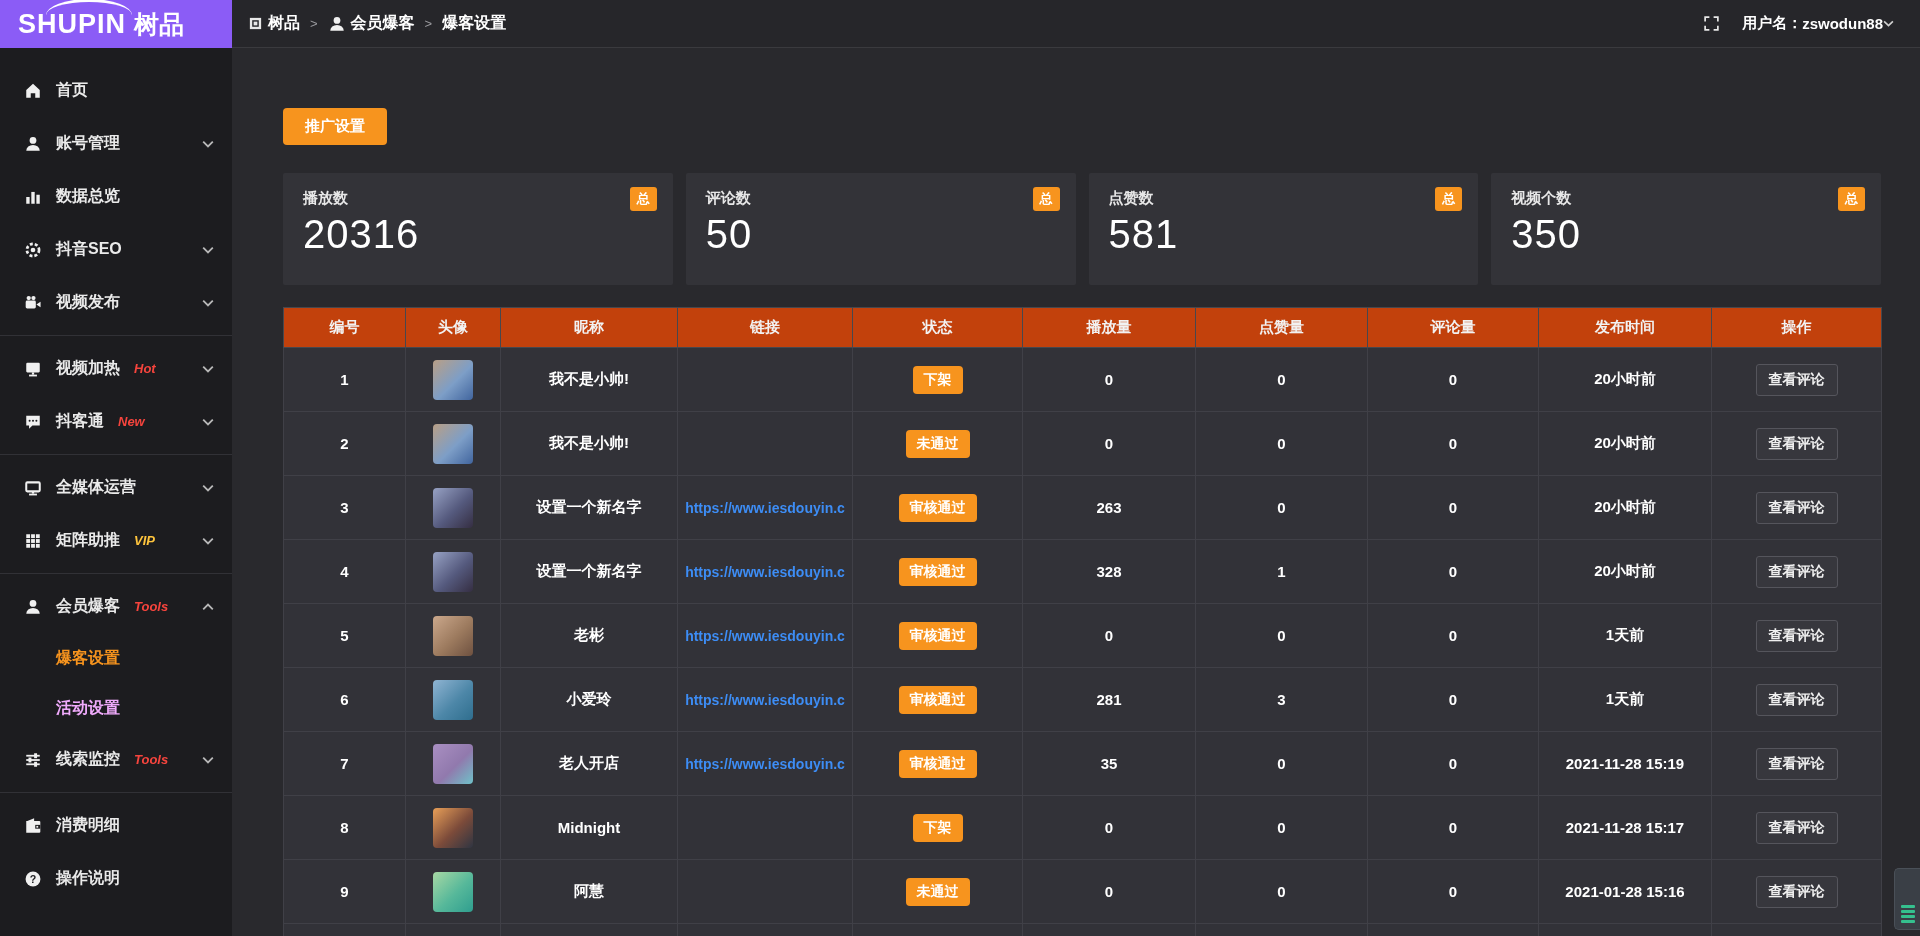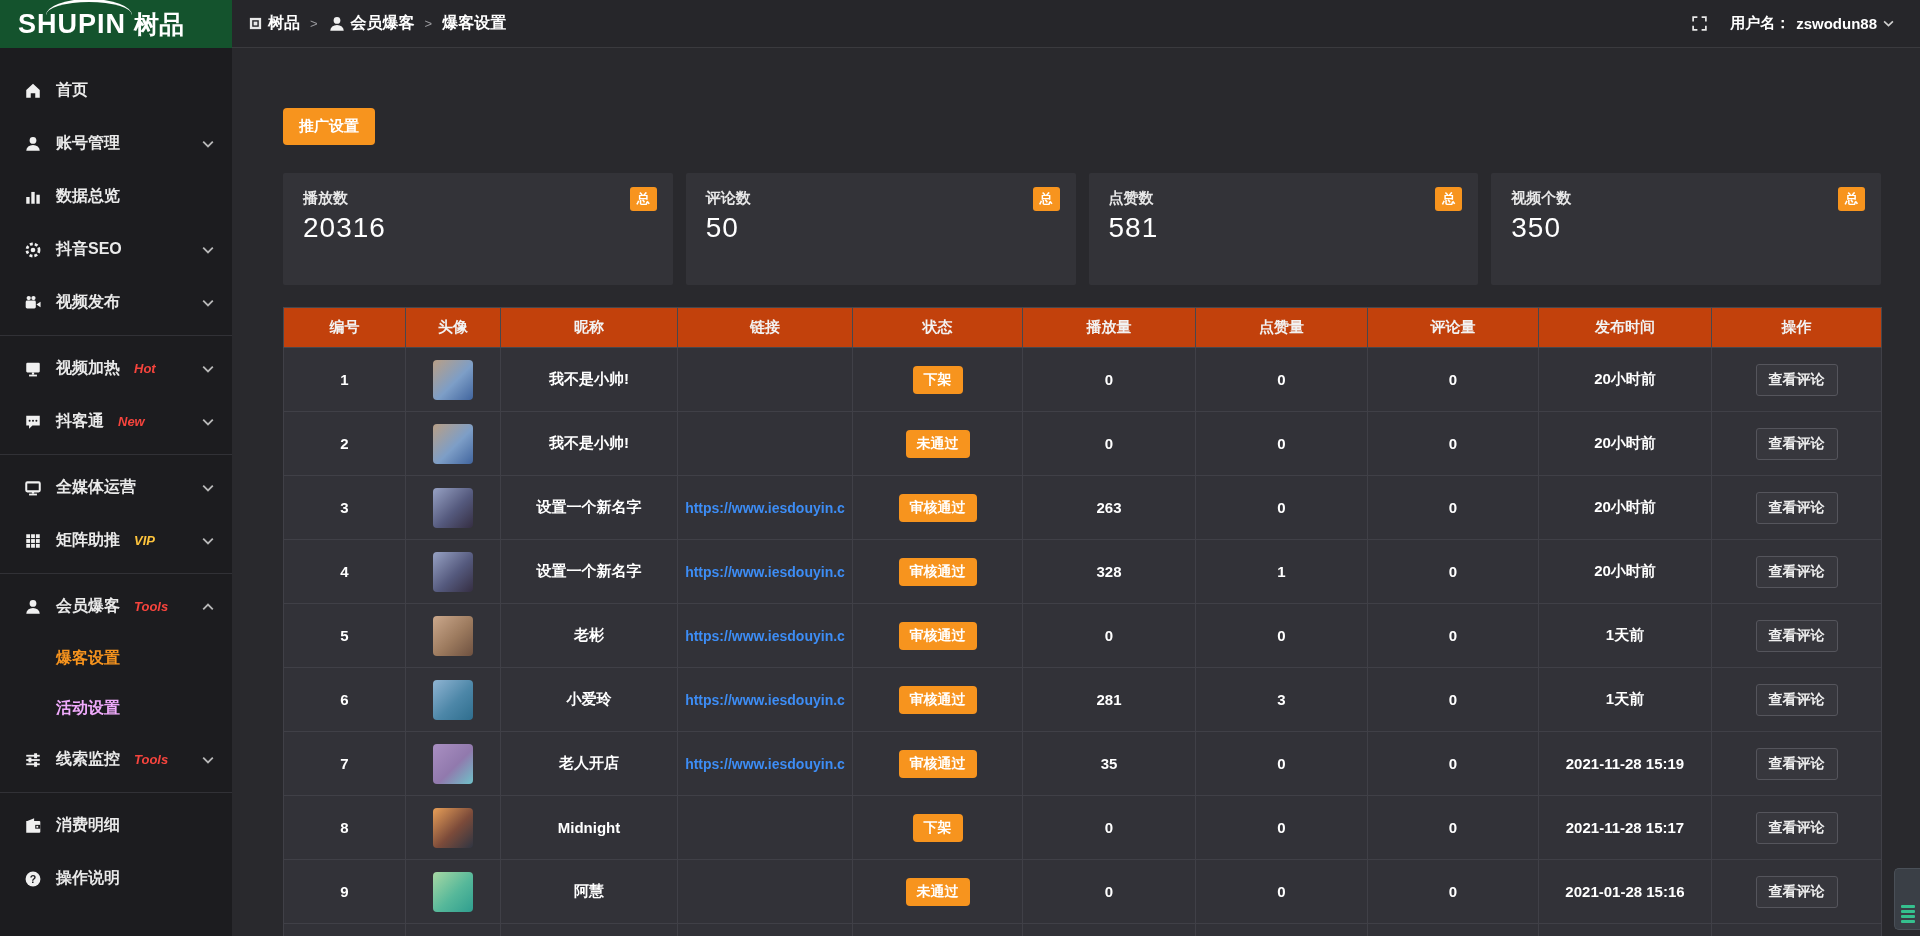--- a/index.html
+++ b/index.html
@@ -1,56 +1,56 @@
 <!DOCTYPE html>
 <html><head>
 <meta charset="utf-8">
 <style>
   * { margin:0; padding:0; box-sizing:border-box; }
   html,body { width:1920px; height:936px; overflow:hidden; background:#29292d;
               font-family:"Liberation Sans","DejaVu Sans",sans-serif; }
   
   .topbar { position:absolute; top:0; left:0; width:1920px; height:48px; display:flex; z-index:5; }
-  .logo-area { width:232px; height:48px; background:#14532d; display:flex; align-items:center; padding-left:18px; }
+  .logo-area { width:232px; height:48px; background:#8b5cf6; display:flex; align-items:center; padding-left:18px; }
   .logo { position:relative; display:flex; align-items:baseline; color:#fff; }
   .logo-arc { position:absolute; top:-9px; left:28px; width:86px; height:16px;
               border-top:3px solid #fff; border-radius:50% 50% 0 0 / 100% 100% 0 0; }
   .logo-en { font-size:27px; font-weight:700; letter-spacing:1px; color:#fff; }
   .logo-cn { font-size:25px; font-weight:700; margin-left:8px; color:#fff; }
   .topbar-right { flex:1; height:48px; background:#26262a; border-bottom:1px solid #3a3a3e;
                   display:flex; align-items:center; padding:0 26px 0 16px; }
   .breadcrumb { display:flex; align-items:center; gap:10px; color:#fff; font-size:16px; font-weight:700; }
   .crumb { display:flex; align-items:center; gap:5px; cursor:pointer; }
   .crumb-sep { color:#9a9a9e; font-size:13px; font-weight:400; }
   .topbar-spacer { flex:1; }
   .fullscreen-btn { display:flex; align-items:center; margin-right:22px; cursor:pointer; }
-  .user-box { color:#fff; font-size:15px; font-weight:700; display:flex; align-items:center; gap:6px; cursor:pointer; }
+  .user-box { color:#fff; font-size:15px; font-weight:700; display:flex; align-items:center; gap:0; cursor:pointer; }
   
   .sidebar { position:absolute; top:48px; left:0; width:232px; height:888px; background:#1c1c1f; padding-top:16px; }
   .side-item { position:relative; height:53px; display:flex; align-items:center; padding-left:24px; cursor:pointer; }
   .side-item .icon { width:18px; height:18px; margin-right:14px; display:inline-flex; }
   .side-label { color:#eaeaea; font-size:16px; font-weight:700; }
   .side-badge { font-size:13px; font-weight:700; font-style:italic; margin-left:14px; }
   .side-chevron { position:absolute; right:18px; display:inline-flex; }
   .side-divider { height:1px; background:#313136; margin:6px 0; }
   .side-children { }
   .side-sub { height:50px; display:flex; align-items:center; padding-left:56px;
               color:#f0abfc; font-size:16px; font-weight:700; cursor:pointer; }
   .side-sub.active { color:#f7941e; }
   
   .content { position:absolute; top:48px; left:232px; width:1688px; height:888px;
              padding:60px 39px 0 51px; background:#29292d; }
   .promo-btn { display:inline-block; background:#f7941e; color:#fff; border:none; border-radius:4px;
-               font-size:15px; font-weight:700; padding:9px 16px; cursor:pointer;
+               font-size:15px; font-weight:700; padding:9px 22px; cursor:pointer;
                font-family:inherit; }
   
   .stats-row { display:flex; gap:13px; margin-top:28px; }
   .stat-card { flex:1; height:112px; background:#333338; border-radius:2px; padding:16px 20px; position:relative; }
   .stat-label { color:#e8e8e8; font-size:15px; font-weight:700; }
-  .stat-value { color:#fff; font-size:28px; font-weight:400; margin-top:4px; letter-spacing:1px; }
+  .stat-value { color:#fff; font-size:40px; font-weight:400; margin-top:4px; letter-spacing:1px; }
   .stat-badge { position:absolute; top:14px; right:16px; background:#f7941e; color:#fff;
                 font-size:13px; font-weight:700; padding:3px 7px; border-radius:3px; }
   
   .table-wrap { margin-top:22px; }
   table { width:1598px; border-collapse:collapse; table-layout:fixed; }
   th { background:#c2410c; height:40px; color:#f2f2f2; font-size:15px; font-weight:700;
        border:1px solid #47474d; text-align:center; }
   td { background:#323238; height:64px; color:#fff; font-size:15px; font-weight:700;
        border:1px solid #404047; text-align:center; vertical-align:middle; overflow:hidden; white-space:nowrap; }
   .avatar { width:40px; height:40px; border-radius:4px; margin:0 auto; }

